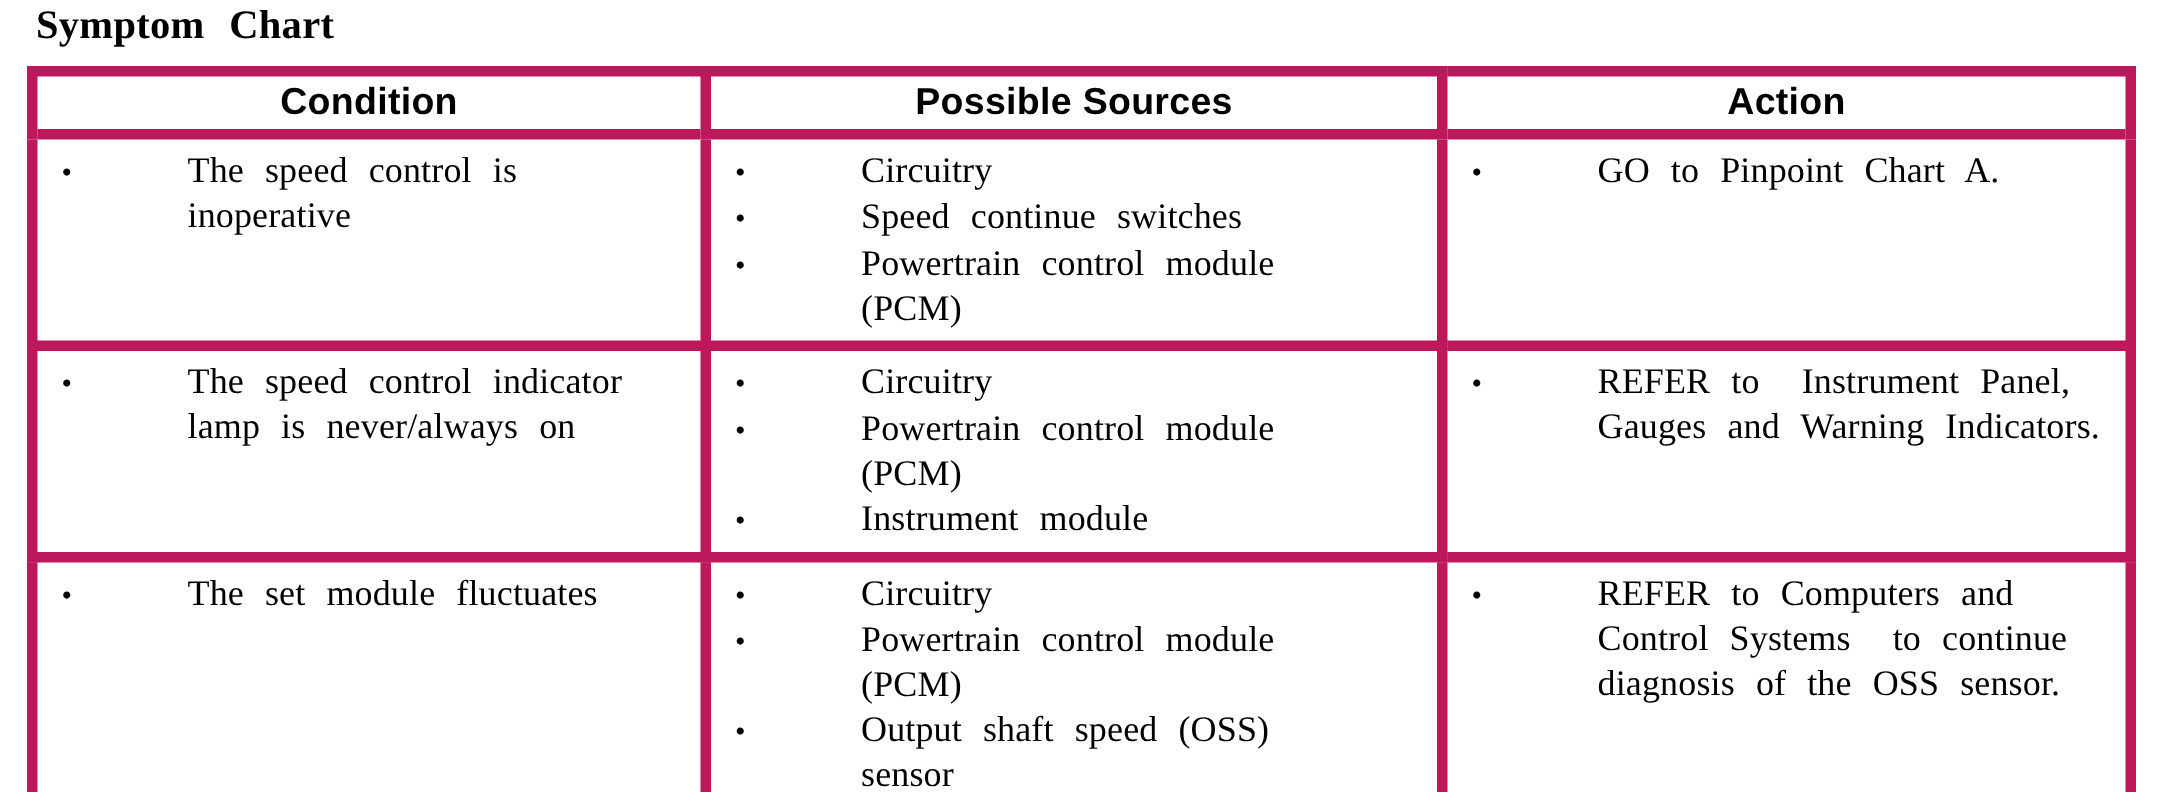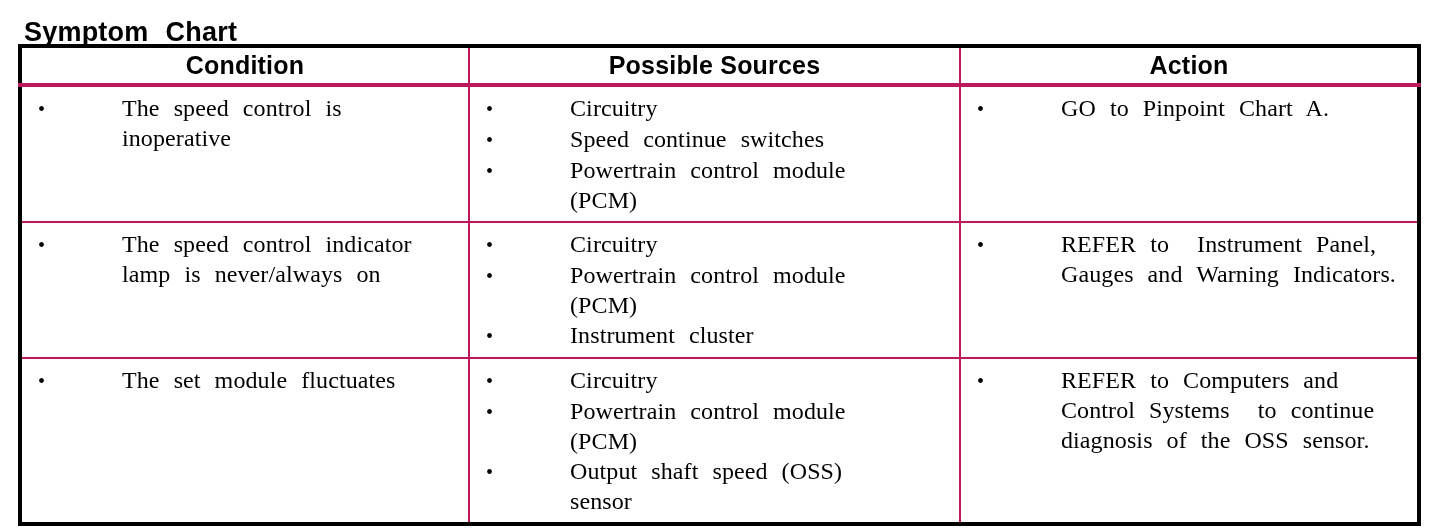--- a/index.html
+++ b/index.html
@@ -16,42 +16,42 @@
   }
   .page {
     position: relative;
     width: 1456px;
     height: 528px;
     background: #ffffff;
   }
   .doc-title {
     position: absolute;
     left: 24px;
-    top: 17px;
-    font-family: Liberation Sans, sans-serif;
+    top: 1px;
+    font-family: Liberation Serif, serif;
     font-size: 27px;
     font-weight: bold;
     word-spacing: 0.35em;
     letter-spacing: 0.2px;
     white-space: nowrap;
   }
   table.symptom-table {
     position: absolute;
     left: 18px;
     top: 44px;
     width: 1399px;
     border-collapse: collapse;
     table-layout: fixed;
     border: 4px solid #000000;
   }
   col.c1 { width: 449px; }
   col.c2 { width: 491px; }
   col.c3 { width: 459px; }
   th, td {
-    border: 2px solid #be185d;
+    border: 7px solid #be185d;
     padding: 0;
     vertical-align: top;
   }
   thead th {
     height: 35px;
     font-family: "Liberation Sans", sans-serif;
     font-size: 25px;
     font-weight: bold;
     text-align: center;
     vertical-align: middle;
@@ -160,21 +160,21 @@
               <span class="bullet">•</span>
               <span class="li-text">Circuitry</span>
             </div>
             <div class="li">
               <span class="bullet">•</span>
               <span class="li-text">Powertrain control module
 (PCM)</span>
             </div>
             <div class="li">
               <span class="bullet">•</span>
-              <span class="li-text">Instrument cluster</span>
+              <span class="li-text">Instrument module</span>
             </div>
           </div>
         </td>
         <td>
           <div class="cell">
             <div class="li">
               <span class="bullet">•</span>
               <span class="li-text">REFER to  Instrument Panel,
 Gauges and Warning Indicators.</span>
             </div>

